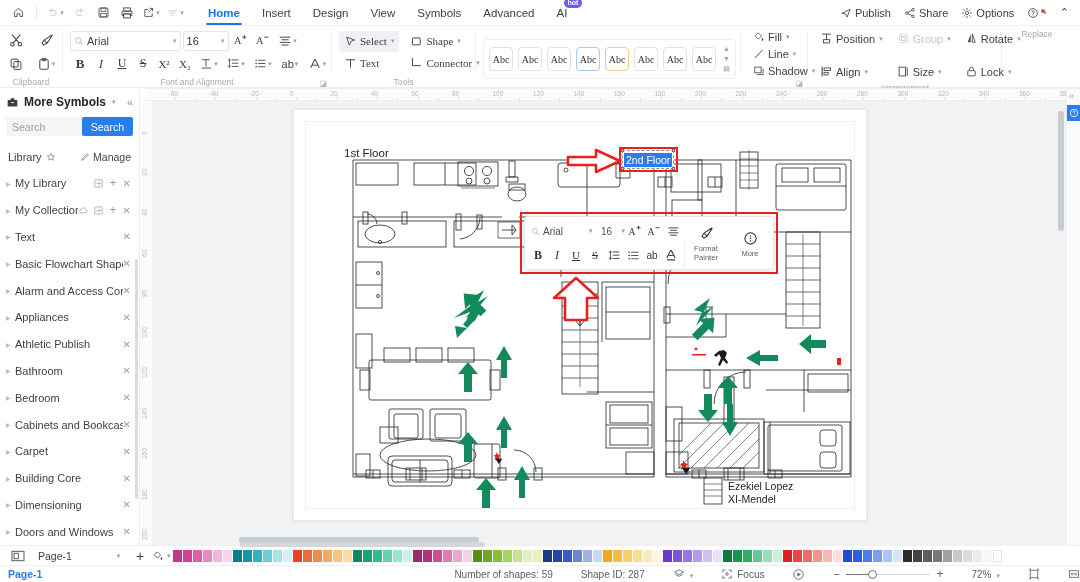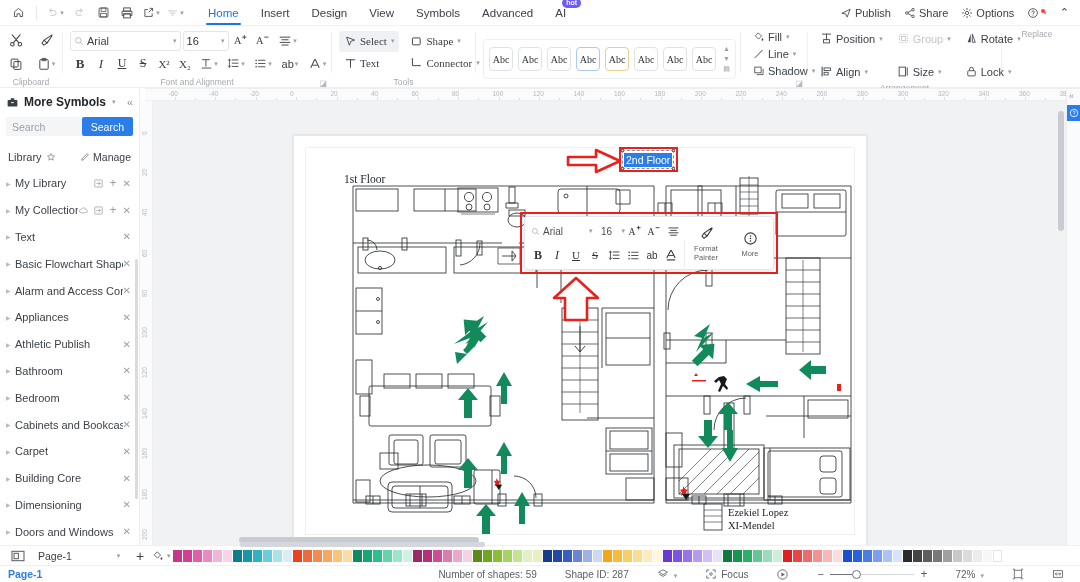--- a/index.html
+++ b/index.html
@@ -24,21 +24,21 @@
     color:#4a4f57; font-size:13px; cursor:pointer; position:relative;
   }
   .qicon.dim { color:#c3c6cb; }
   .qsep { width:1px; height:14px; background:#e6e7ea; margin:0 6px; }
   .caret { font-size:7px; margin-left:1px; color:#9aa0a8; }
   .tabs { display:flex; align-items:center; margin-left:10px; height:26px;}
   .tab {
     padding:0 11px; height:26px; line-height:26px; font-size:11.5px;
     color:#3c4149; cursor:pointer; position:relative;
   }
-  .tab.active { color:#1a73e8; font-weight:400; }
+  .tab.active { color:#1a73e8; font-weight:700; }
   .tab.active:after {
     content:""; position:absolute; left:9px; right:9px; bottom:1px; height:2px;
     background:#1a73e8; border-radius:1px;
   }
   .tab .hot {
     position:absolute; top:-2px; left:18px;
     background:#6a5cf5; color:#fff; font-size:7px; font-weight:700;
     border-radius:5px; padding:1px 4px 1px 4px; line-height:8px;
   }
   .topright { margin-left:auto; display:flex; align-items:center; padding-right:6px; gap:3px;}
@@ -155,24 +155,23 @@
     position:absolute; right:1px; top:170px; width:3px; height:240px;
     background:#d8dce0; border-radius:2px;
   }
 
   
   .canvaswrap {
     position:absolute; left:153px; top:101px; right:14px; height:444px;
     background:#f1f2f4; overflow:hidden;
   }
   .page {
-    position:absolute; left:140px; top:34px; width:574px; height:412px;
+    position:absolute; left:140px; top:8px; width:574px; height:412px;
     background:#fff; box-shadow:0 0 2px rgba(0,0,0,.14);
     border:1px solid #e8e9eb;
-    font-family:Liberation Serif, serif;
   }
   .sheet {
     position:absolute; left:11px; top:11px; right:11px; bottom:11px;
     border:1px solid #f0f0f0; background:#fff; overflow:hidden;
   }
   .floorlabel { position:absolute; font-size:11.5px; color:#20242a; }
   .signature { position:absolute; font-size:10.5px; color:#20242a; line-height:13px; text-align:left; }
 
   
   .textsel {
@@ -248,21 +247,21 @@
   
   .statusbar {
     position:absolute; left:0; bottom:0; width:1080px; height:17px;
     background:#fff; border-top:1px solid #f0f0f2; display:flex; align-items:center;
     font-size:10px; color:#5b6068;
   }
   .sb-pagetab {
     width:152px; display:flex; align-items:center; padding-left:8px; height:17px;
   }
   .sb-pagename { color:#2b7de9; font-size:10.5px; font-weight:600; }
-  .sb-right { margin-left:auto; display:flex; align-items:center; gap:28px; padding-right:16px;}
+  .sb-right { margin-left:auto; display:flex; align-items:center; gap:28px; padding-right:0;}
   .sb-it { display:flex; align-items:flex-end; gap:4px; cursor:pointer;}
   .zoomslider { display:flex; align-items:center; gap:0px; width:110px;}
   .zs-track { flex:1; height:1px; background:#d4d8dd; position:relative;}
   .zs-knob {
     position:absolute; left:22px; top:-4px; width:9px; height:9px; border-radius:50%;
     border:1.4px solid #6d737b; background:#fff;
   }
   .zs-fill { position:absolute; left:0; top:0; height:1px; width:22px; background:#6d737b;}
 
   

